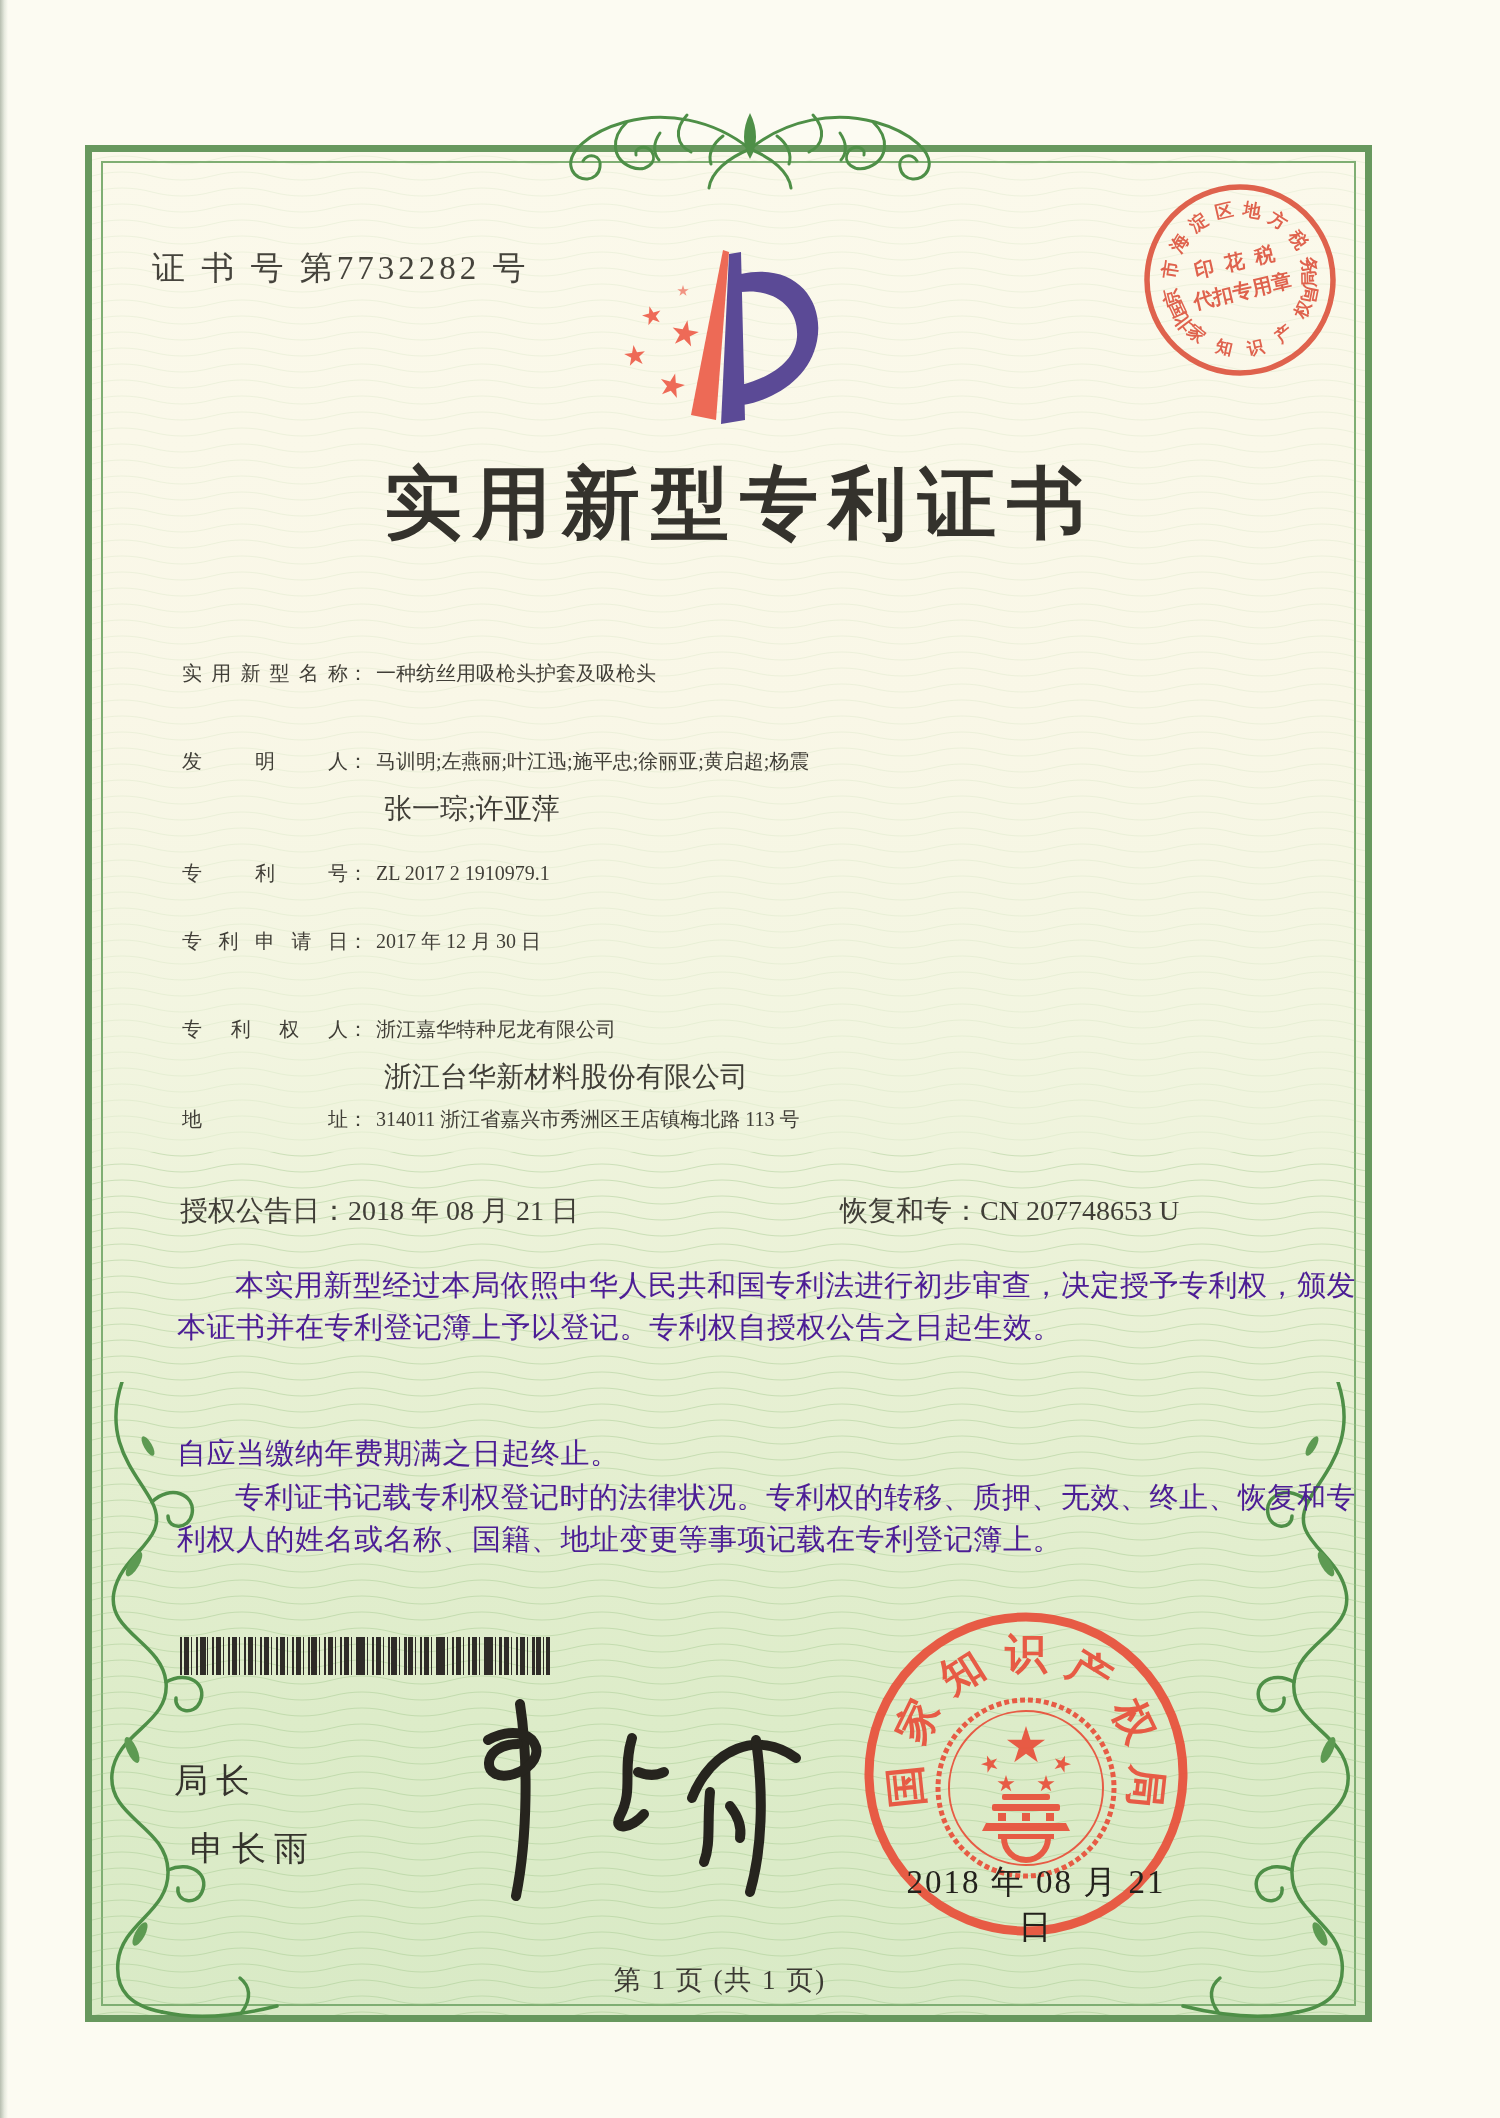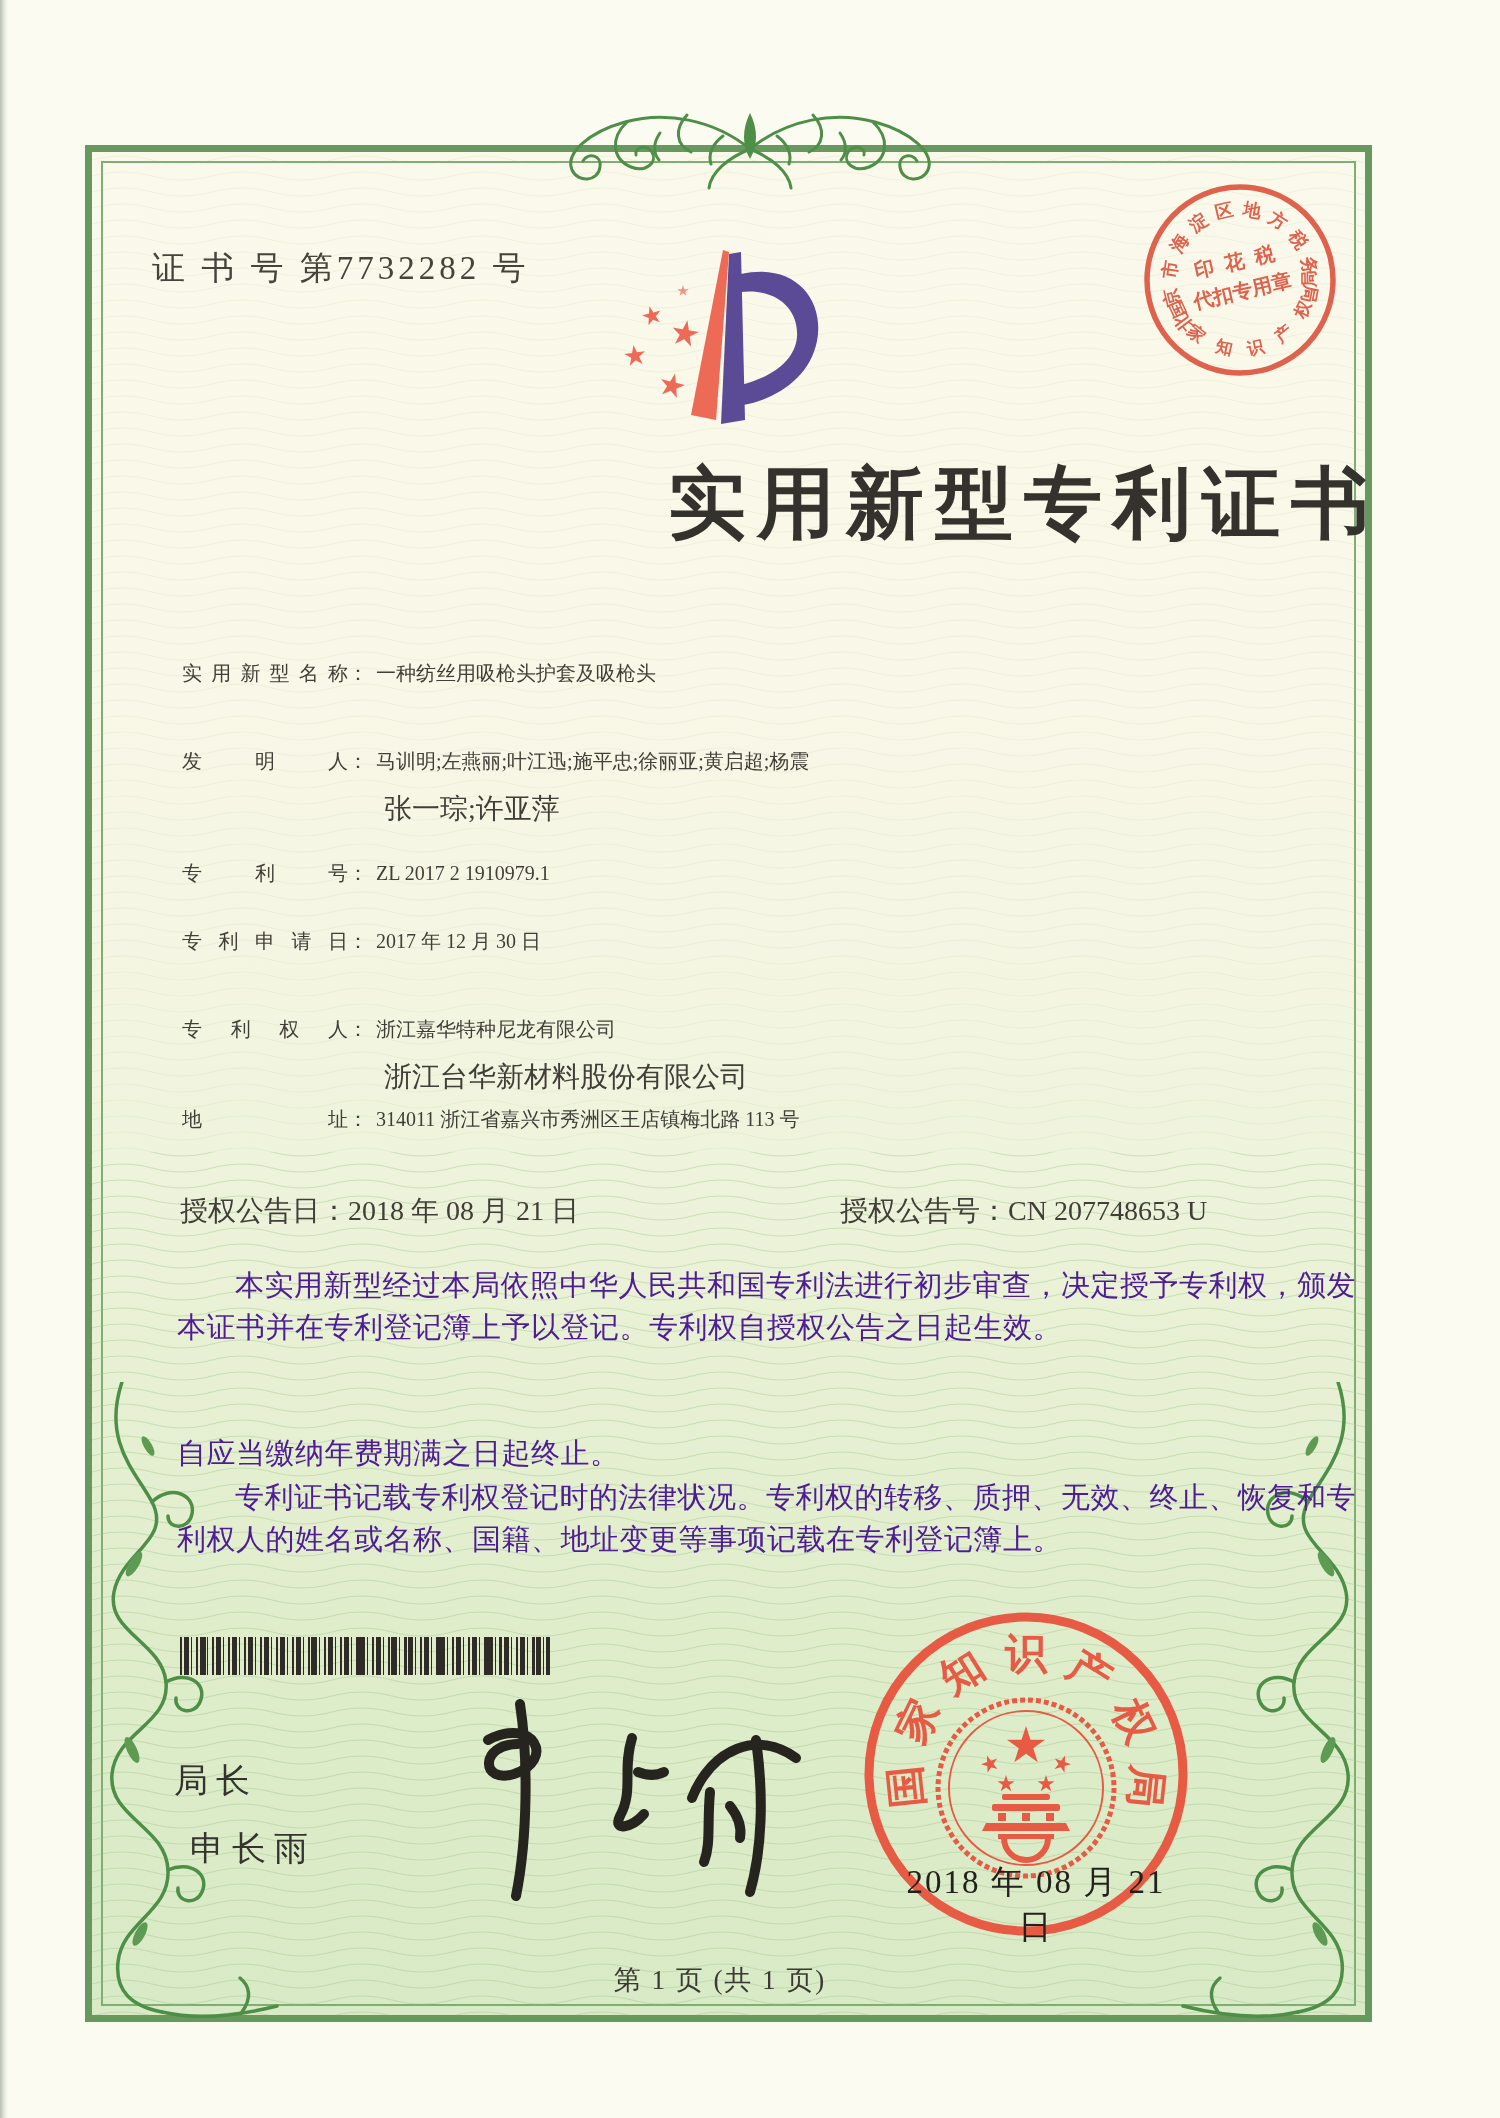--- a/index.html
+++ b/index.html
@@ -10,21 +10,21 @@
   
   .frame-outer{position:absolute;left:85px;top:145px;width:1287px;height:1877px;box-sizing:border-box;
         border:7px solid #67985e;
         background:linear-gradient(180deg,#fbf9eb 0%,#f9f7e7 30%,#f2f5e0 48%,#e7f0d3 66%,#ddecc9 84%,#d9eac6 100%);}
   .frame-inner{position:absolute;inset:9px;border:2px solid #7fae73;}
   .waves{position:absolute;left:92px;top:152px;width:1273px;height:1863px;pointer-events:none;}
   
   .cert-no{position:absolute;left:152px;top:246px;font-size:33px;letter-spacing:4px;color:#45433c;}
   .logo{position:absolute;left:617px;top:244px;}
   .tax-stamp{position:absolute;left:1136px;top:176px;transform:rotate(-13deg);opacity:.93;}
-  .title{position:absolute;left:100px;top:452px;width:1280px;text-align:right;
+  .title{position:absolute;left:100px;top:452px;width:1280px;text-align:center;
         font-size:78px;font-weight:bold;letter-spacing:11px;color:#34322c;}
   
   .frow{position:absolute;left:182px;font-size:20px;white-space:nowrap;color:#403e37;}
   .flabel{display:inline-block;width:166px;text-align:justify;text-align-last:justify;}
   .fcolon{display:inline-block;margin-right:8px;}
   .fval2{position:absolute;left:384px;font-size:28px;white-space:nowrap;color:#403e37;}
   .grow{position:absolute;font-size:28px;white-space:nowrap;color:#403e37;}
   
   .bline{position:absolute;left:169px;font-size:29px;letter-spacing:.5px;white-space:nowrap;color:#4c1d95;margin-left:8px;}
   .indent{padding-left:58px;}
@@ -194,21 +194,21 @@
   <div class="fval2" style="top:1058px">浙江台华新材料股份有限公司</div>
   <div class="frow" style="top:1106px">
     <span class="flabel">地址</span><span class="fcolon">：</span><span>314011 浙江省嘉兴市秀洲区王店镇梅北路 113 号</span>
   </div>
 
   
   <div class="grow" style="left:180px;top:1192px">
     <span>授权公告日</span><span>：</span><span>2018 年 08 月 21 日</span>
   </div>
   <div class="grow" style="left:840px;top:1192px">
-    <span>授权公告号</span><span>：</span><span>CN 207748653 U</span>
+    <span>恢复和专</span><span>：</span><span>CN 207748653 U</span>
   </div>
 
   
   <div class="bline indent" style="top:1266px">本实用新型经过本局依照中华人民共和国专利法进行初步审查，决定授予专利权，颁发</div>
   <div class="bline" style="top:1308px">本证书并在专利登记簿上予以登记。专利权自授权公告之日起生效。</div>
   <div class="bline" style="top:1434px">自应当缴纳年费期满之日起终止。</div>
   <div class="bline indent" style="top:1478px">专利证书记载专利权登记时的法律状况。专利权的转移、质押、无效、终止、恢复和专</div>
   <div class="bline" style="top:1520px">利权人的姓名或名称、国籍、地址变更等事项记载在专利登记簿上。</div>
 
   

